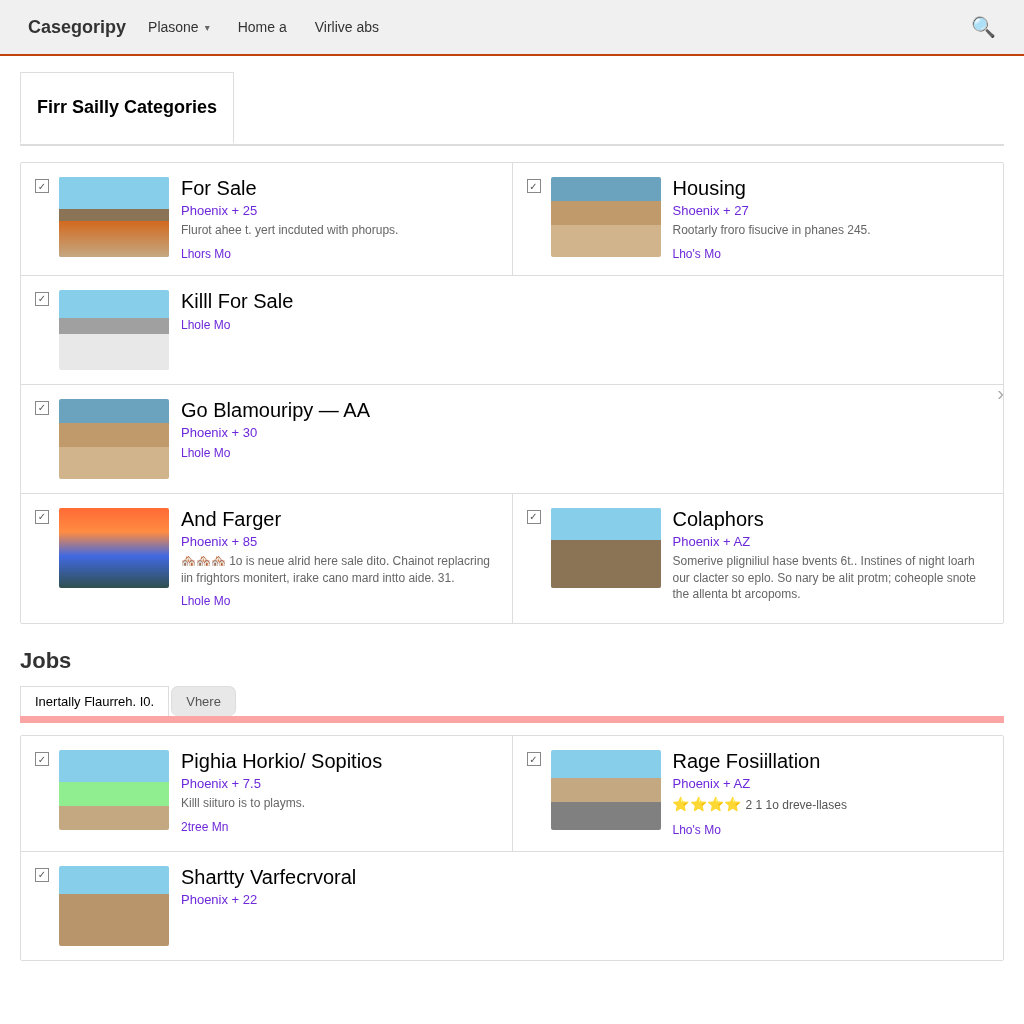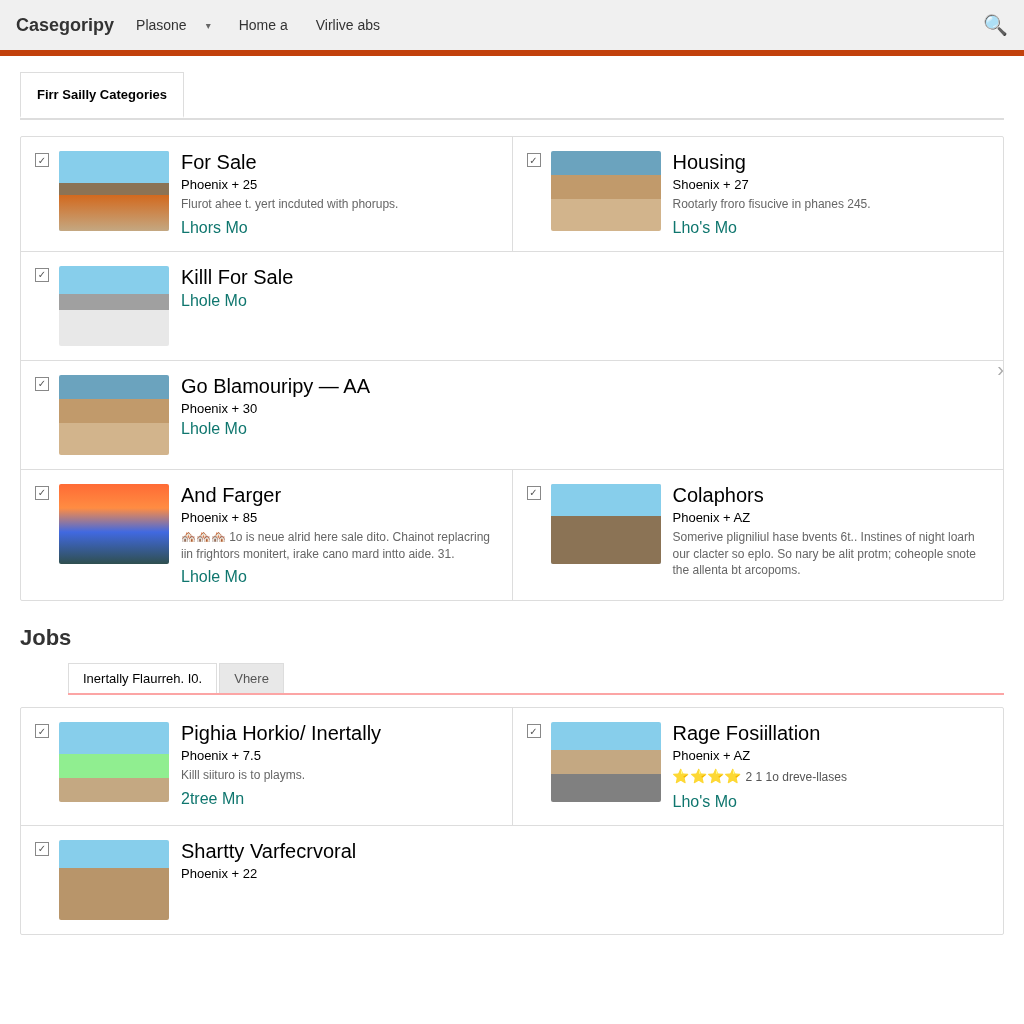--- a/index.html
+++ b/index.html
@@ -1,42 +1,42 @@
 <!DOCTYPE html>
 <html><head>
   <meta charset="utf-8">
   <style>
     * { box-sizing: border-box; margin: 0; padding: 0; }
     body { font-family: Arial, sans-serif; background: #fff; color: #333; font-size: 14px; }
 
     
     .header {
       background: #f0f0f0;
-      border-bottom: 6px solid #c2410c;
-      padding: 0 16px;
+      border-bottom: 2px solid #c2410c;
+      padding: 0 28px;
       display: flex;
       align-items: center;
       height: 56px;
     }
     .header-brand {
       font-size: 18px;
       font-weight: bold;
       color: #333;
       margin-right: 4px;
     }
     .header-nav {
       display: flex;
       align-items: center;
       flex: 1;
       gap: 8px;
     }
     .nav-item {
       display: flex;
       align-items: center;
-      gap: 19px;
+      gap: 6px;
       padding: 8px 10px;
       cursor: pointer;
       font-size: 14px;
       color: #333;
     }
     .nav-item .chevron { font-size: 10px; color: #666; }
     .header-search {
       margin-left: auto;
       font-size: 20px;
       cursor: pointer;
@@ -46,23 +46,23 @@
     
     .main { padding: 16px 20px; }
 
     
     .tab-bar {
       display: flex;
       border-bottom: 2px solid #ddd;
       margin-bottom: 16px;
     }
     .tab {
-      padding: 14px 16px;
-      cursor: pointer;
-      font-size: 13px;
+      padding: 24px 16px;
+      cursor: pointer;
+      font-size: 18px;
       color: #555;
       border: 1px solid #ddd;
       border-bottom: none;
       background: #fff;
       margin-right: 17px;
     }
     .tab.active {
       background: #fff;
       color: #000;
       font-weight: bold;
@@ -159,32 +159,32 @@
 
     .listing-info { flex: 1; }
     .listing-title {
       font-size: 20px;
       font-weight: normal;
       color: #000;
       margin-bottom: 3px;
     }
     .listing-subtitle {
       font-size: 13px;
-      color: #000000;
+      color: #6d28d9;
       margin-bottom: 4px;
     }
     .listing-desc {
       font-size: 12px;
       color: #666;
       margin-bottom: 6px;
       line-height: 1.4;
     }
     .listing-link {
-      font-size: 16px;
-      color: #0f766e;
+      font-size: 12px;
+      color: #6d28d9;
       cursor: pointer;
       text-decoration: none;
     }
 
     .stars {
       color: #f90;
       font-size: 14px;
       display: inline;
     }
 
@@ -203,42 +203,42 @@
     
     .section-title {
       font-size: 22px;
       font-weight: bold;
       margin: 24px 0 12px 0;
     }
 
     
     .jobs-tab-bar {
       display: flex;
-      border-bottom: 2px solid #fca5a5;
+      border-bottom: 7px solid #fca5a5;
       margin-bottom: 12px;
-      margin-left: 48px;
     }
     .jobs-tab {
       padding: 7px 14px;
       cursor: pointer;
       font-size: 13px;
       color: #555;
       border: 1px solid #ddd;
       border-bottom: none;
       background: #fff;
       margin-right: 2px;
     }
     .jobs-tab.active {
       background: #fff;
       color: #000;
       font-weight: normal;
     }
     .jobs-tab.inactive {
       background: #e8e8e8;
       color: #555;
+      border-radius: 7px;
     }
   </style>
 </head>
 <body>
 
 <header class="header">
   <div class="header-nav">
     <span class="header-brand">Casegoripy</span>
     <span class="nav-item">
       <span>Plasone</span>
@@ -354,21 +354,21 @@
 
   <div class="listing-grid">
 
     <div class="listing-row">
       <div class="listing-cell">
         <div class="checkbox">✓</div>
         <div class="listing-img">
           <div class="listing-img-jobs1"></div>
         </div>
         <div class="listing-info">
-          <div class="listing-title">Pighia Horkio/ Inertally</div>
+          <div class="listing-title">Pighia Horkio/ Sopitios</div>
           <div class="listing-subtitle">Phoenix + 7.5</div>
           <div class="listing-desc">Killl siituro is to playms.</div>
           <a class="listing-link">2tree Mn</a>
         </div>
       </div>
       <div class="listing-cell">
         <div class="checkbox">✓</div>
         <div class="listing-img">
           <div class="listing-img-jobs2"></div>
         </div>

